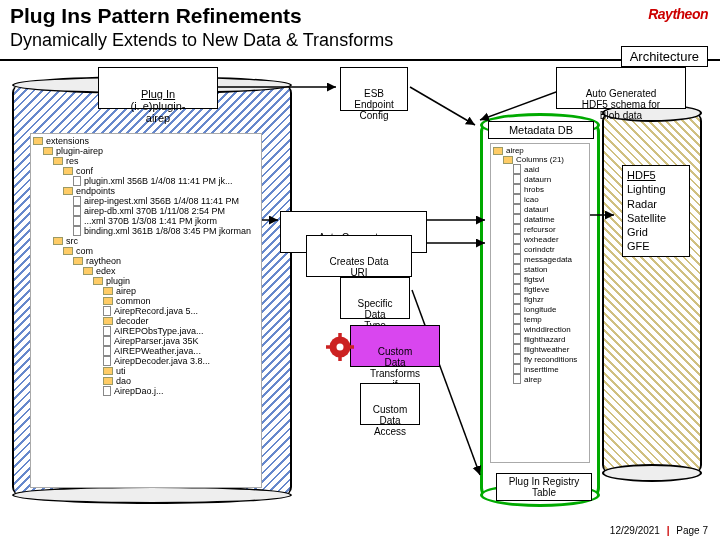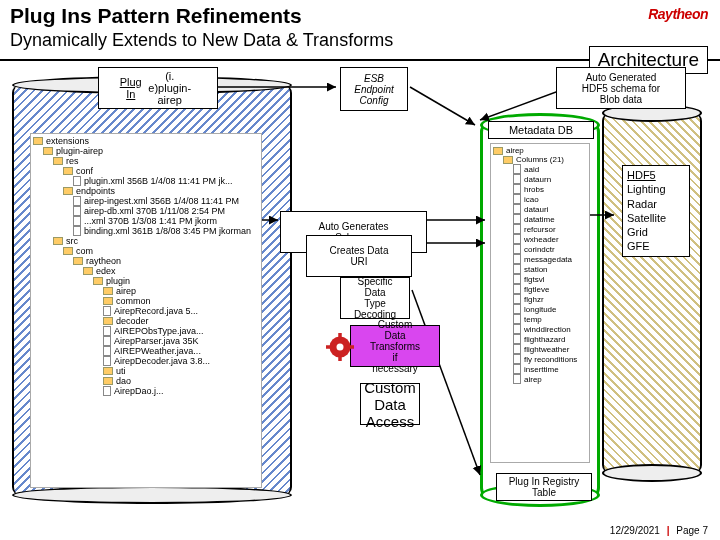--- a/index.html
+++ b/index.html
@@ -2,26 +2,26 @@
 <html><head>
 <meta charset="utf-8">
 <style>
   * { box-sizing: border-box; margin: 0; padding: 0; }
   body { font-family: Arial, sans-serif; width: 720px; height: 540px; position: relative; background: #fff; overflow: hidden; }
   .header { padding: 4px 10px; }
   .title { font-weight: bold; font-size: 21px; }
   .subtitle { font-size: 18px; margin-top: 2px; }
   .hr { border-bottom: 2px solid #000; margin-top: 4px; }
   .logo { position: absolute; top: 6px; right: 12px; font-weight: bold; color: #c00; font-size: 14px; font-style: italic; letter-spacing: -0.5px; }
-  .arch-label { position: absolute; top: 46px; right: 12px; border: 1.5px solid #000; padding: 2px 8px; font-size: 19px; background: #fff; }
+  .arch-label { position: absolute; top: 46px; right: 12px; border: 1.5px solid #000; padding: 2px 8px; font-size: 13px; background: #fff; }
   .canvas { position: relative; width: 100%; height: 442px; margin-top: 4px; }
-  .box { position: absolute; border: 1.5px solid #000; background: #fff; font-size: 11px; display: flex; flex-direction: row; align-items: center; justify-content: center; text-align: center; padding: 20px; z-index: 10; }
+  .box { position: absolute; border: 1.5px solid #000; background: #fff; font-size: 11px; display: flex; flex-direction: column; align-items: center; text-align: center; padding: 20px; z-index: 10; }
   .plug-in-box { top: 2px; left: 98px; width: 120px; height: 40px; }
   .plug-in-box .u { text-decoration: underline; }
-  .esb-box { top: 2px; left: 340px; width: 68px; height: 44px; font-size: 10px; font-style: italic; }
+  .esb-box { top: 2px; left: 340px; width: 68px; height: 44px; font-size: 10px; }
   .auto-hdf5 { top: 2px; right: 34px; width: 130px; height: 32px; font-size: 10px; }
   .db-cylinder { position: absolute; top: 55px; left: 480px; width: 120px; height: 380px; border: 3px solid #0a0; border-radius: 12px; background: #fff; z-index: 4; }
   .db-cylinder::before { content: ''; position: absolute; top: -10px; left: -3px; right: -3px; height: 18px; border: 3px solid #0a0; border-radius: 50%; background: #fff; z-index: 5; }
   .db-cylinder::after { content: ''; position: absolute; bottom: -10px; left: -3px; right: -3px; height: 18px; border: 3px solid #0a0; border-radius: 50%; background: #fff; z-index: 3; }
   .hdf5-cylinder { position: absolute; top: 48px; right: 18px; width: 100px; height: 360px; z-index: 2; border-left: 2px solid #000; border-right: 2px solid #000;
     background: repeating-linear-gradient(45deg, #fff, #fff 4px, #d0c080 4px, #d0c080 6px); border-radius: 8px; }
   .hdf5-cylinder::before, .blue-cyl::before { content: ''; position: absolute; top: -9px; left: -2px; right: -2px; height: 14px; border: 2px solid #000; border-radius: 50%; background: #eee; }
   .hdf5-cylinder::after, .blue-cyl::after { content: ''; position: absolute; bottom: -9px; left: -2px; right: -2px; height: 14px; border: 2px solid #000; border-radius: 50%; background: #eee; z-index: -1; }
   .blue-cyl { position: absolute; top: 20px; left: 12px; width: 280px; height: 410px; z-index: 2; border-left: 2px solid #000; border-right: 2px solid #000;
     background: repeating-linear-gradient(-45deg, #fff, #fff 4px, #6688cc 4px, #6688cc 6px); border-radius: 8px; }
@@ -34,21 +34,21 @@
   .tree-item { display: flex; align-items: center; white-space: nowrap; }
   .indent-1 { padding-left: 10px; } .indent-2 { padding-left: 20px; } .indent-3 { padding-left: 30px; }
   .indent-4 { padding-left: 40px; } .indent-5 { padding-left: 50px; } .indent-6 { padding-left: 60px; }
   .indent-7 { padding-left: 70px; }
   .ficon { display: inline-block; width: 10px; height: 8px; background: #ffcc66; border: 1px solid #996; margin-right: 3px; }
   .fileicon { display: inline-block; width: 8px; height: 10px; background: #fff; border: 1px solid #888; margin-right: 3px; }
   .agen { top: 146px; left: 280px; width: 147px; font-size: 10px; height: 16px; }
   .uri { top: 170px; left: 306px; width: 106px; font-size: 10px; height: 28px; }
   .spec { top: 212px; left: 340px; width: 70px; font-size: 10px; height: 42px; }
   .cust1 { top: 260px; left: 350px; width: 90px; font-size: 10px; height: 33px; background: #d946ef; }
-  .cust2 { top: 318px; left: 360px; width: 60px; font-size: 15px; height: 40px; }
+  .cust2 { top: 318px; left: 360px; width: 60px; font-size: 10px; height: 40px; }
   .gear { position: absolute; top: 268px; left: 326px; width: 28px; height: 28px; z-index: 12; }
   .gear svg { width: 100%; height: 100%; }
   .footer { position: absolute; bottom: 4px; right: 12px; font-size: 10px; }
   .footer-sep { color: #c00; font-weight: bold; margin: 0 4px; }
   svg.arrows { position: absolute; top: 0; left: 0; width: 720px; height: 440px; z-index: 9; pointer-events: none; }
 </style>
 </head>
 <body>
 
 <div class="header">

